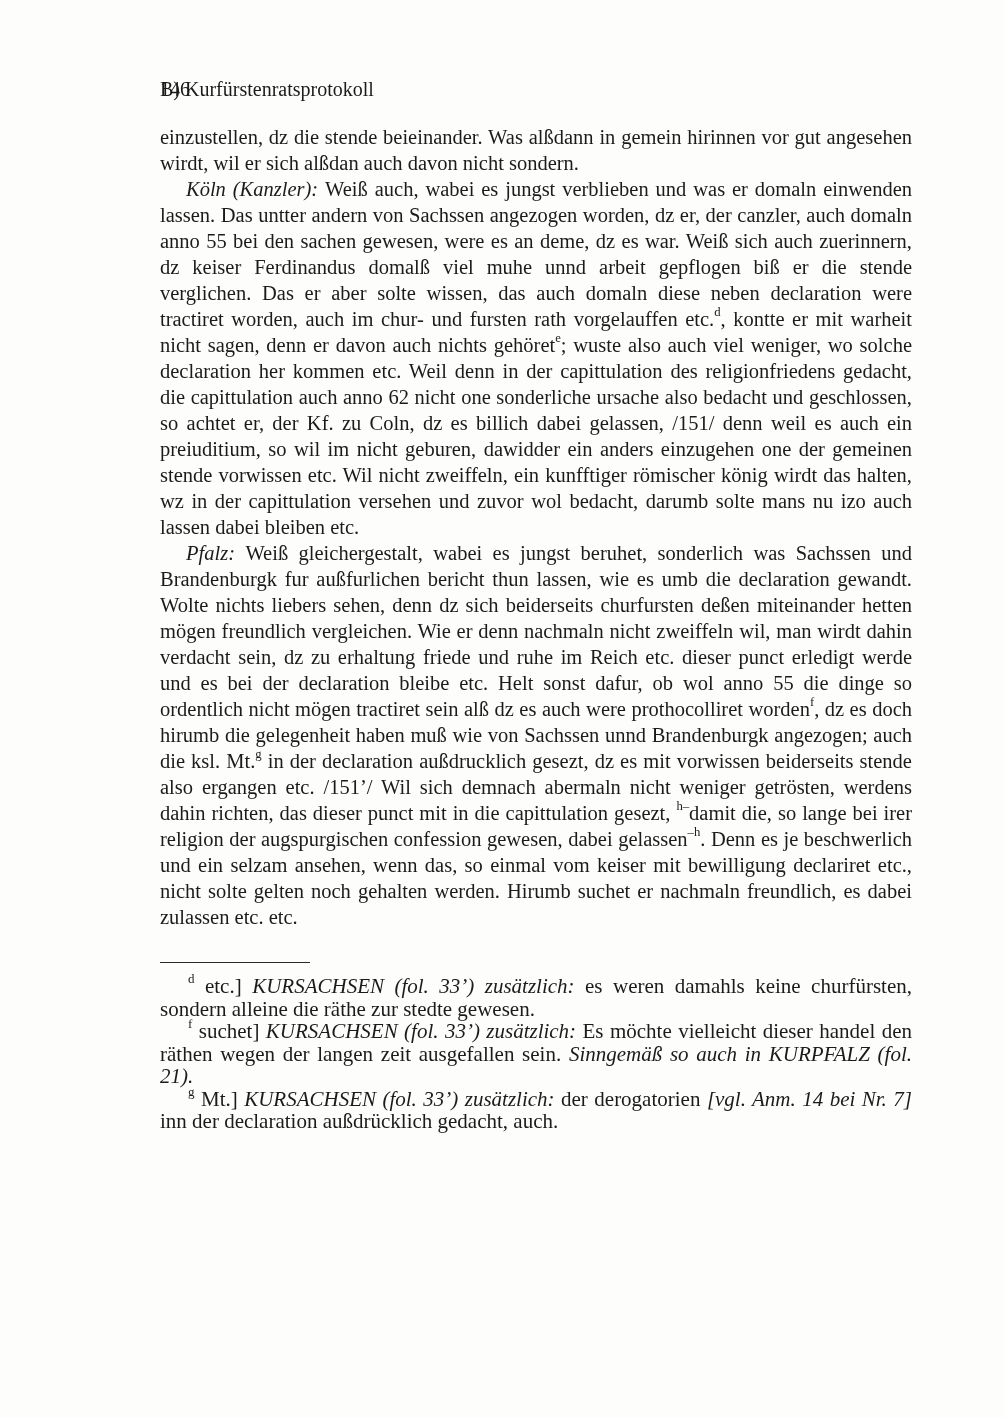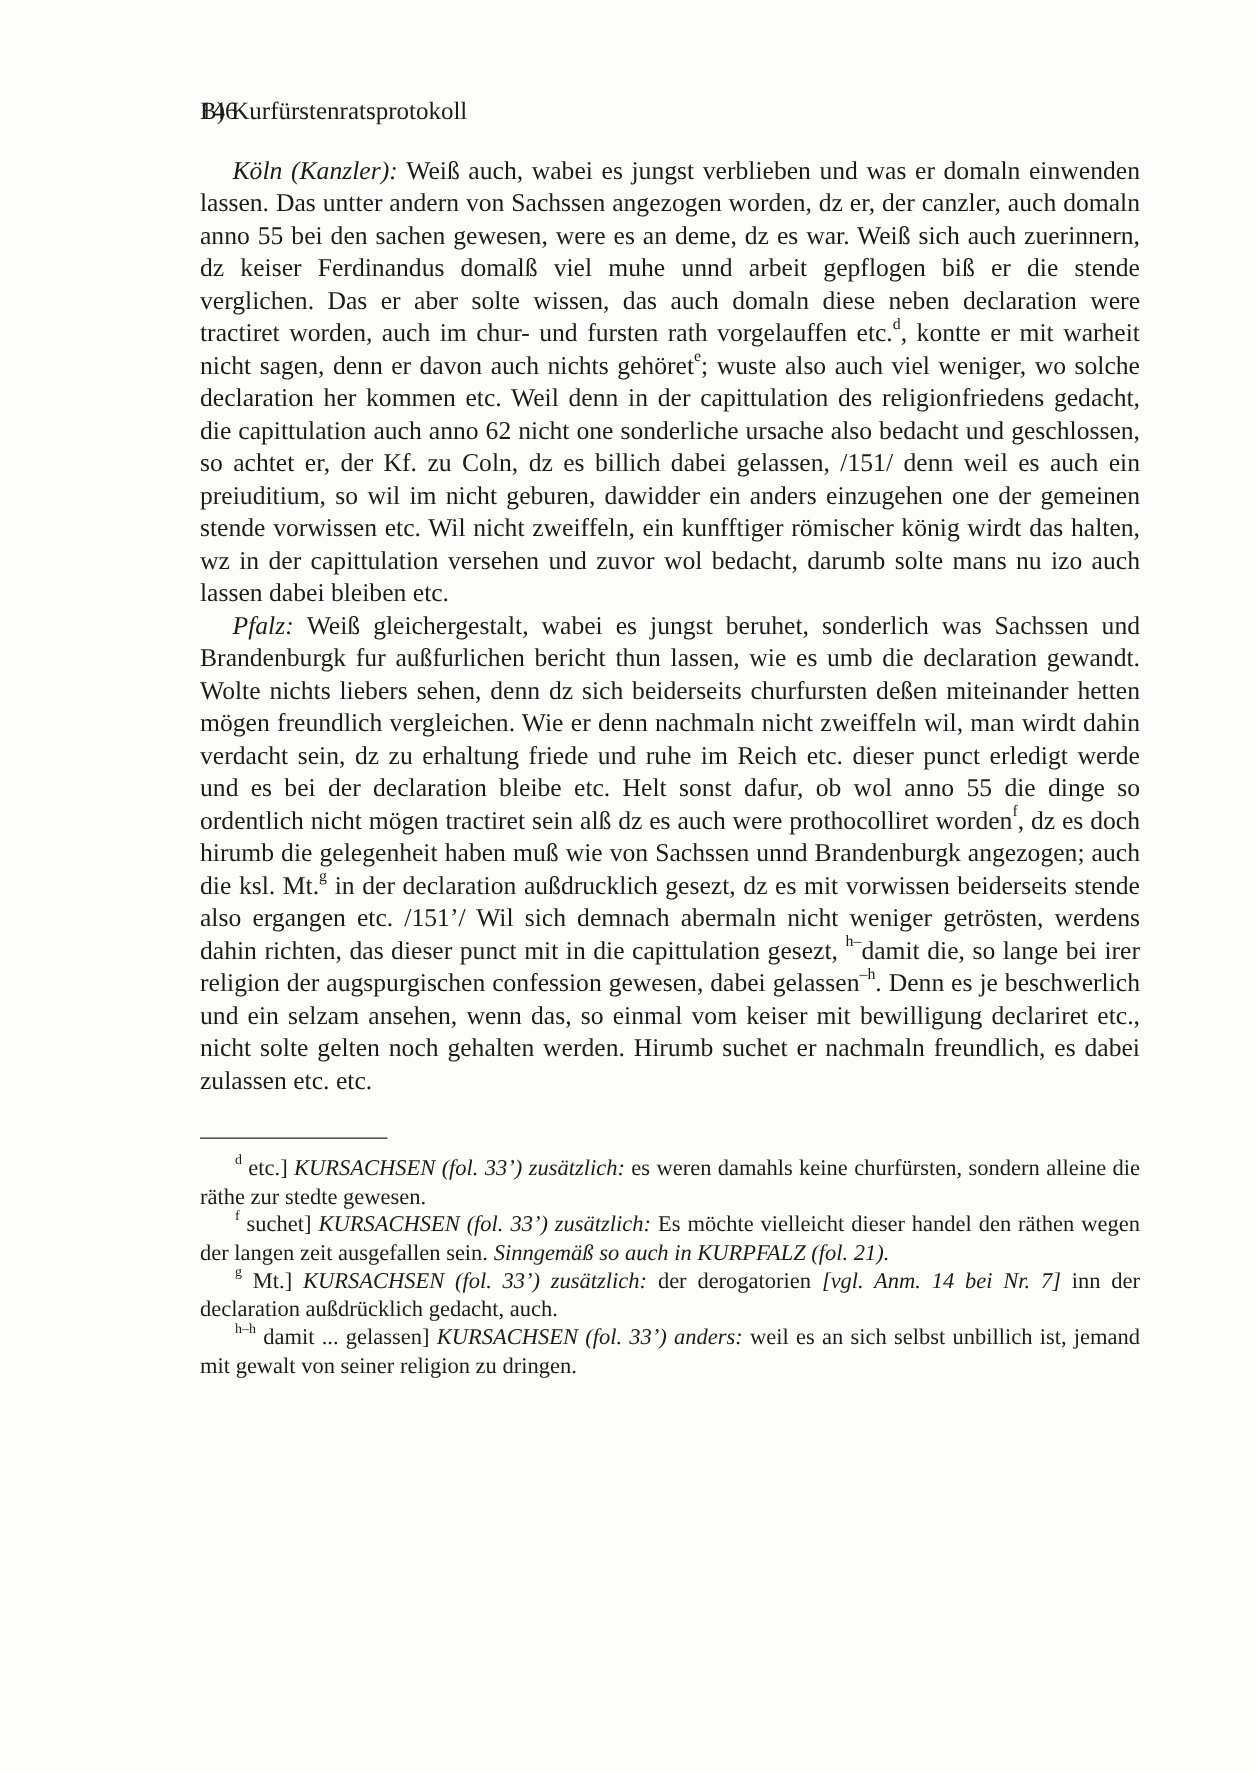--- a/index.html
+++ b/index.html
@@ -56,45 +56,45 @@
     top: -0.15em;
   }
   .footnote-sep {
     width: 150px;
     border: none;
     border-top: 1.5px solid #2a2a2a;
     margin: 32px 0 12px 0;
   }
   .footnotes p.footnote {
     margin: 0;
-    font-size: 18px;
+    font-size: 21px;
     line-height: 22.5px;
     text-align: justify;
     text-indent: 28px;
   }
 </style>
 </head>
 <body>
 
 <div class="page">
   <div class="text-block">
 
     <div class="running-head">
       <span class="page-number">146</span>
       <div class="head-title">B) Kurfürstenratsprotokoll</div>
     </div>
 
     <div class="body-text">
+        <p class="para"><span>einzustellen, dz die stende beieinander. Was alßdann in gemein hirinnen vor gut angesehen wirdt, wil er sich alßdan auch davon nicht sondern.</span></p>
         <p class="para indent"><span class="italic">Köln (Kanzler): </span><span>Weiß auch, wabei es jungst verblieben und was er domaln einwenden lassen. Das untter andern von Sachssen angezogen worden, dz er, der canzler, auch domaln anno 55 bei den sachen gewesen, were es an deme, dz es war. Weiß sich auch zuerinnern, dz keiser Ferdinandus domalß viel muhe unnd arbeit gepflogen biß er die stende verglichen. Das er aber solte wissen, das auch domaln diese neben declaration were tractiret worden, auch im chur- und fursten rath vorgelauffen etc.</span><sup class="fn-ref">d</sup><span>, kontte er mit warheit nicht sagen, denn er davon auch nichts gehöret</span><sup class="fn-ref">e</sup><span>; wuste also auch viel weniger, wo solche declaration her kommen etc. Weil denn in der capittulation des religionfriedens gedacht, die capittulation auch anno 62 nicht one sonderliche ursache also bedacht und geschlossen, so achtet er, der Kf. zu Coln, dz es billich dabei gelassen, /151/ denn weil es auch ein preiuditium, so wil im nicht geburen, dawidder ein anders einzugehen one der gemeinen stende vorwissen etc. Wil nicht zweiffeln, ein kunfftiger römischer könig wirdt das halten, wz in der capittulation versehen und zuvor wol bedacht, darumb solte mans nu izo auch lassen dabei bleiben etc.</span></p>
         <p class="para indent"><span class="italic">Pfalz: </span><span>Weiß gleichergestalt, wabei es jungst beruhet, sonderlich was Sachssen und Brandenburgk fur außfurlichen bericht thun lassen, wie es umb die declaration gewandt. Wolte nichts liebers sehen, denn dz sich beiderseits churfursten deßen miteinander hetten mögen freundlich vergleichen. Wie er denn nachmaln nicht zweiffeln wil, man wirdt dahin verdacht sein, dz zu erhaltung friede und ruhe im Reich etc. dieser punct erledigt werde und es bei der declaration bleibe etc. Helt sonst dafur, ob wol anno 55 die dinge so ordentlich nicht mögen tractiret sein alß dz es auch were prothocolliret worden</span><sup class="fn-ref">f</sup><span>, dz es doch hirumb die gelegenheit haben muß wie von Sachssen unnd Brandenburgk angezogen; auch die ksl. Mt.</span><sup class="fn-ref">g</sup><span> in der declaration außdrucklich gesezt, dz es mit vorwissen beiderseits stende also ergangen etc. /151’/ Wil sich demnach abermaln nicht weniger getrösten, werdens dahin richten, das dieser punct mit in die capittulation gesezt, </span><sup class="fn-ref">h–</sup><span>damit die, so lange bei irer religion der augspurgischen confession gewesen, dabei gelassen</span><sup class="fn-ref">–h</sup><span>. Denn es je beschwerlich und ein selzam ansehen, wenn das, so einmal vom keiser mit bewilligung declariret etc., nicht solte gelten noch gehalten werden. Hirumb suchet er nachmaln freundlich, es dabei zulassen etc. etc.</span></p>
       </div>
 
     <hr class="footnote-sep">
 
     <div class="footnotes">
         <p class="footnote"><sup class="fn-ref">d</sup><span> etc.] </span><span class="italic">KURSACHSEN (fol. 33’) zusätzlich:</span><span> es weren damahls keine churfürsten, sondern alleine die räthe zur stedte gewesen.</span></p>
         <p class="footnote"><sup class="fn-ref">f</sup><span> suchet] </span><span class="italic">KURSACHSEN (fol. 33’) zusätzlich:</span><span> Es möchte vielleicht dieser handel den räthen wegen der langen zeit ausgefallen sein. </span><span class="italic">Sinngemäß so auch in KURPFALZ (fol. 21).</span></p>
         <p class="footnote"><sup class="fn-ref">g</sup><span> Mt.] </span><span class="italic">KURSACHSEN (fol. 33’) zusätzlich:</span><span> der derogatorien </span><span class="italic">[vgl. Anm. 14 bei Nr. 7]</span><span> inn der declaration außdrücklich gedacht, auch.</span></p>
-        <p class="footnote"><sup class="fn-ref">h–h</sup><span> damit ... gelassen] </span><span class="italic">KURSACHSEN (fol. 33’) anders:</span><span> weil es an sich selbst unbillich ist, jemand mit gewalt von seiner religion zu dringen.</span></p>
       </div>
 
   </div>
 </div>
 
 </body></html>

